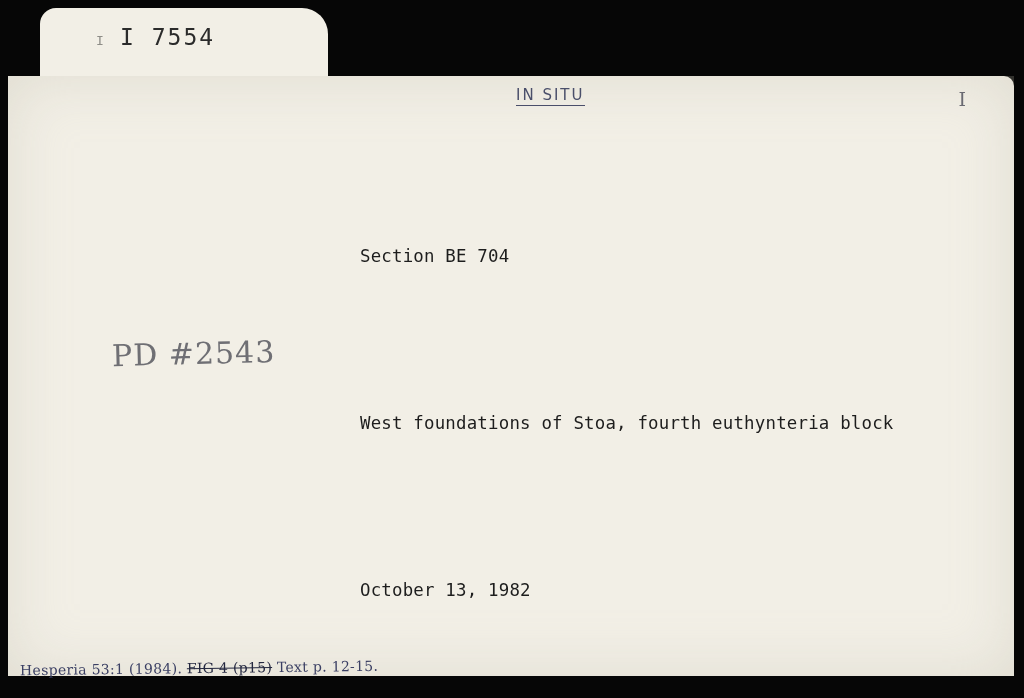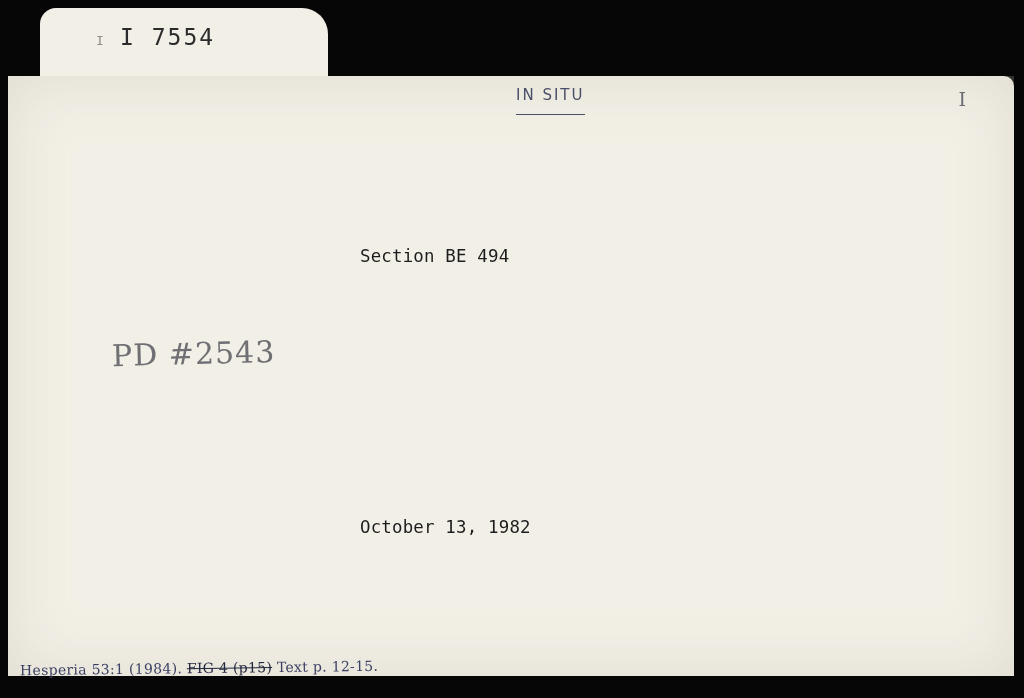--- a/index.html
+++ b/index.html
@@ -64,21 +64,21 @@
   }
   .insitu {
     position: absolute;
     left: 516px;
     top: 86px;
     font-size: 15px;
     letter-spacing: 2px;
     color: #4a4f6a;
     font-family: "DejaVu Sans", sans-serif;
     border-bottom: 1px solid #4a4f6a;
-    padding-bottom: 10px;
+    padding-bottom: 1px;
   }
   .corner-mark {
     position: absolute;
     right: 58px;
     top: 88px;
     font-size: 19px;
     color: #6a6a72;
     font-family: "DejaVu Serif", serif;
   }
   .pd-number {
@@ -135,23 +135,24 @@
   <span class="tab-id-small">I</span>
   <span class="tab-id">I 7554</span>
 
   <span class="insitu">IN SITU</span>
   <span class="corner-mark">I</span>
 
   <span class="pd-number"><span>PD #</span><span>2543</span></span>
 
   <div class="typed">
     <div class="block">
-      <div class="para">Section BE 494</div>
+      <div class="para">Section BE 704</div>
     </div>
     <div class="block">
+      <div class="para">West foundations of Stoa, fourth euthynteria block</div>
     </div>
     <div class="block">
       <div class="para">October 13, 1982</div>
     </div>
     
     
     
   </div>
 
   <div class="footnote"><span>Hesperia 53:1 (1984).</span> <span class="ink-dark struck">FIG 4 (p15)</span> <span>Text p. 12-15.</span></div>

